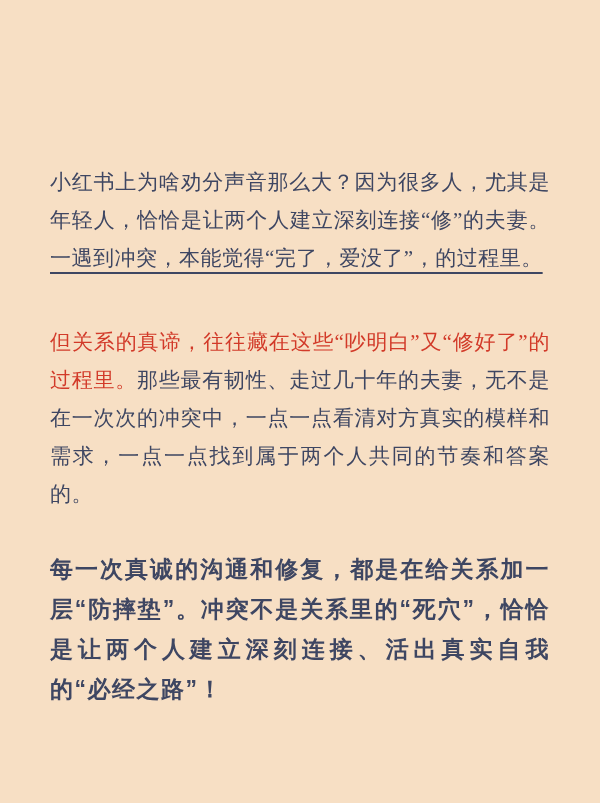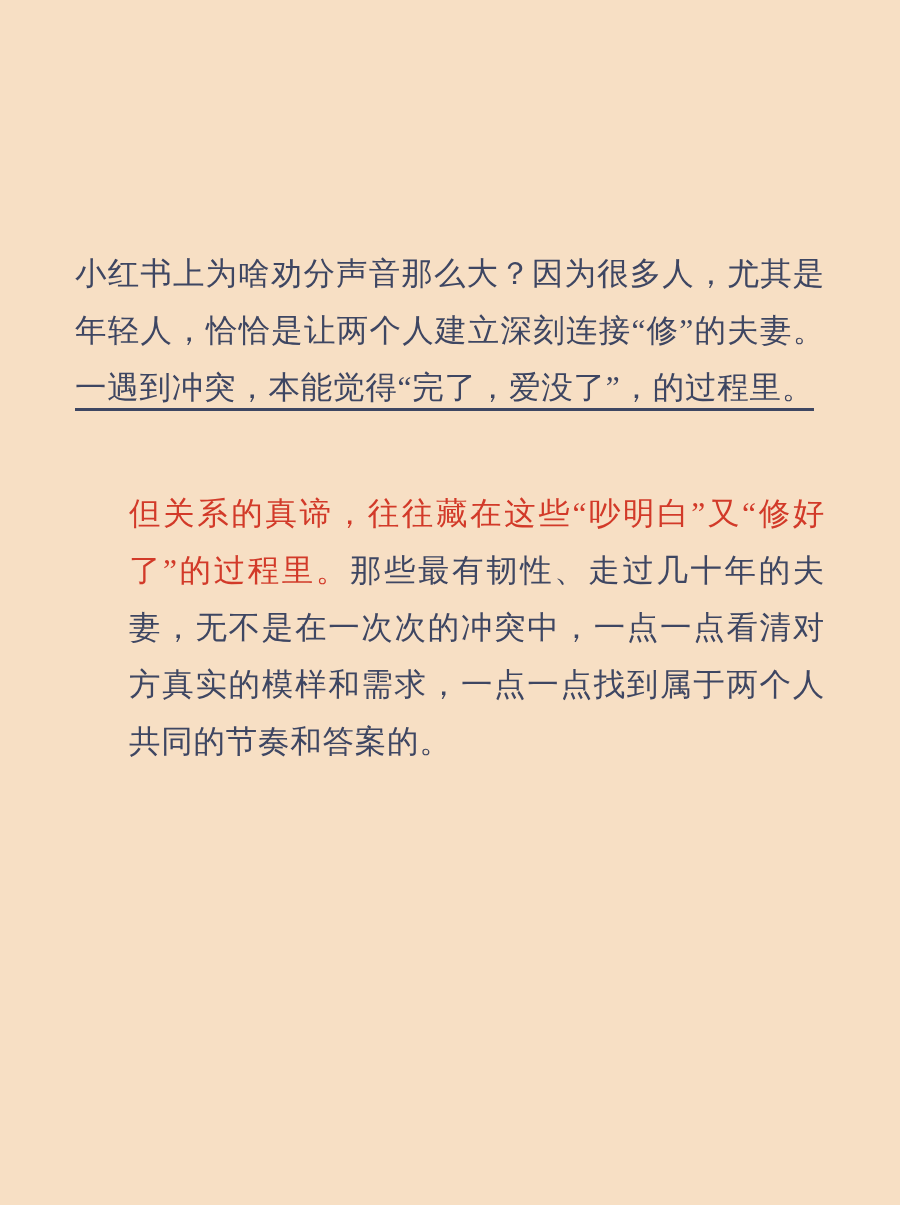--- a/index.html
+++ b/index.html
@@ -22,21 +22,21 @@
     color: #3E4662;
     text-align: justify;
   }
   .para-kai {
     font-family: "Liberation Serif", "DejaVu Serif", serif;
     font-size: 21px;
     line-height: 38px;
     letter-spacing: 0.5px;
   }
   .para-intro { margin-bottom: 46px; }
-  .para-truth { margin-bottom: 36px; margin-left: 36px; }
+  .para-truth { margin-bottom: 36px; }
   .red-text { color: #D23A29; }
   .underline-text {
     text-decoration: underline;
     text-decoration-thickness: 2px;
     text-underline-offset: 7px;
   }
   .para-bold {
     font-family: "Liberation Sans", "DejaVu Sans", sans-serif;
     font-weight: bold;
     font-size: 23px;
@@ -47,15 +47,16 @@
 </head>
 <body>
 
 <div class="page">
   <div class="content">
 
     <p class="para para-kai para-intro"><span>小红书上为啥劝分声音那么大？因为很多人，尤其是年轻人，恰恰是让两个人建立深刻连接“修”的夫妻。</span><span class="underline-text">一遇到冲突，本能觉得“完了，爱没了”，的过程里。</span></p>
 
     <p class="para para-kai para-truth"><span class="red-text">但关系的真谛，往往藏在这些“吵明白”又“修好了”的过程里。</span><span>那些最有韧性、走过几十年的夫妻，无不是在一次次的冲突中，一点一点看清对方真实的模样和需求，一点一点找到属于两个人共同的节奏和答案的。</span></p>
 
+    <p class="para para-bold"><span>每一次真诚的沟通和修复，都是在给关系加一层“防摔垫”。冲突不是关系里的“死穴”，恰恰是让两个人建立深刻连接、活出真实自我的“必经之路”！</span></p>
 
   </div>
 </div>
 
 </body></html>

